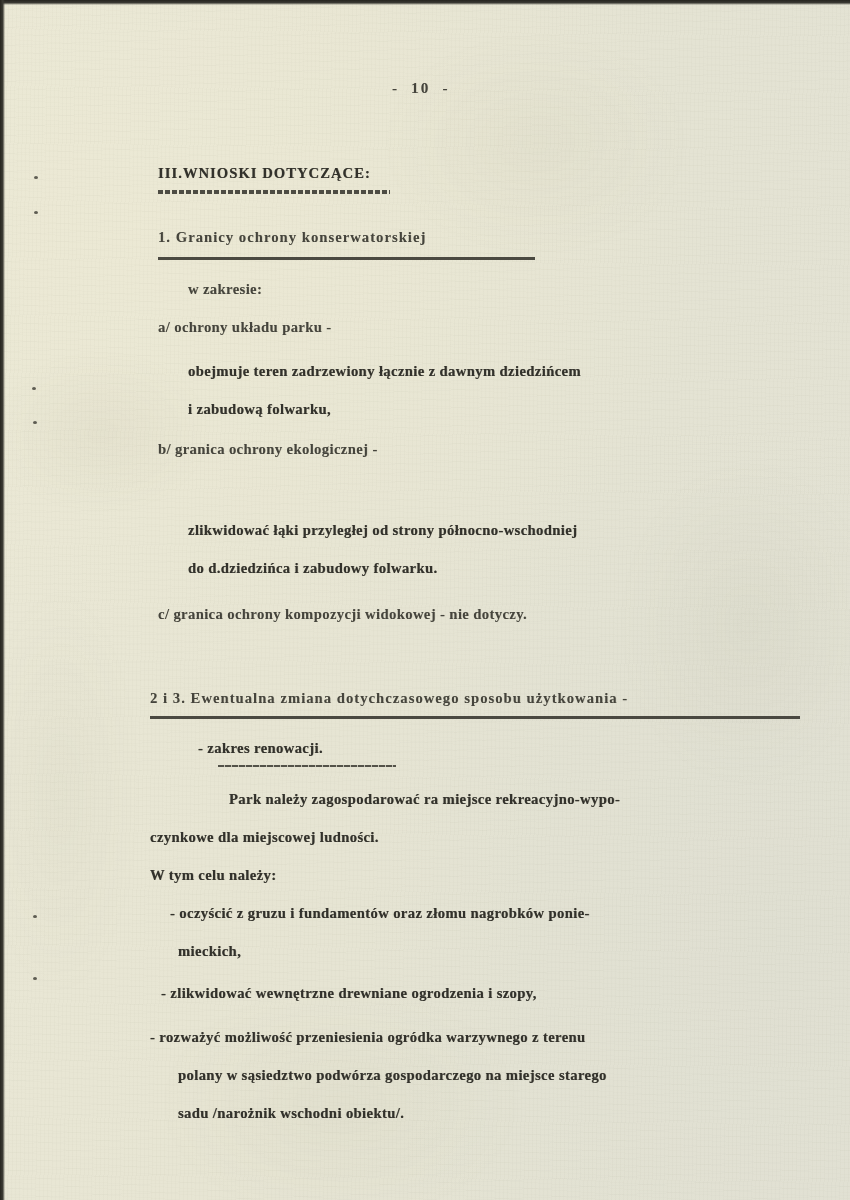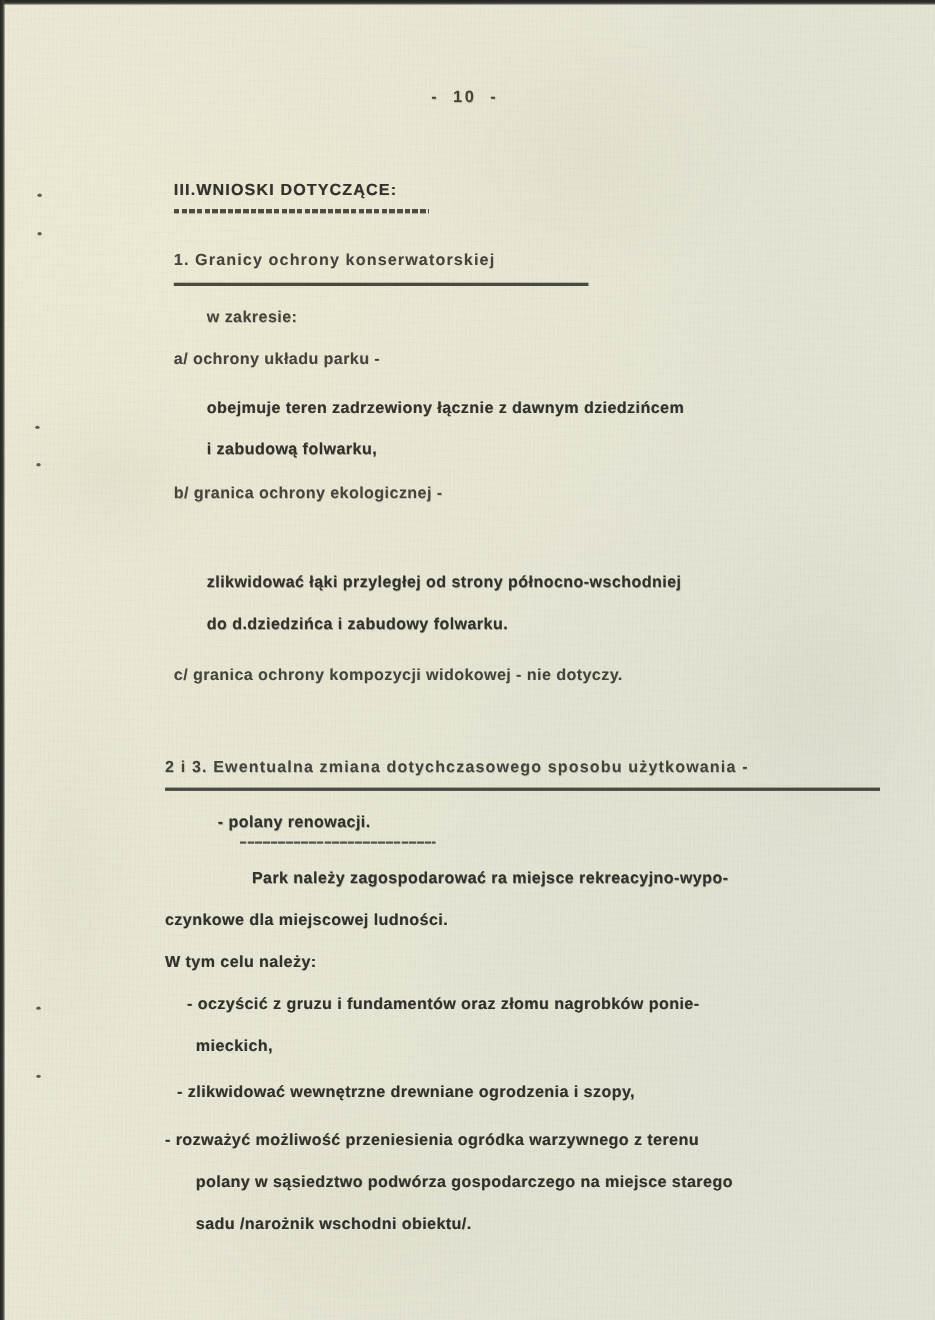--- a/index.html
+++ b/index.html
@@ -59,21 +59,21 @@
   }
   #edge-left {
     position: absolute; left: 0; top: 0; width: 5px; height: 1200px;
     background: linear-gradient(90deg, #26251f 0%, #3c3b34 55%, rgba(60,59,52,0) 100%);
   }
 
   
   .tw {
     position: absolute;
     white-space: pre;
-    font-family: Liberation Sans, sans-serif;
+    font-family: Liberation Serif, serif;
     font-size: 14.6px;
     letter-spacing: 0.4px;
     font-weight: 700;
     color: #32312b;
     text-shadow: 0.4px 0.3px 0 rgba(60,58,48,0.40), -0.3px 0 0 rgba(70,68,56,0.22);
   }
   .pagenum {
     font-size: 15px;
     letter-spacing: 2.2px;
   }
@@ -153,21 +153,21 @@
 
   <div class="tw fade-1" style="left:158px; top:441px;">b/ granica ochrony ekologicznej -</div>
   <div class="tw" style="left:188px; top:522px;">zlikwidować łąki przyległej od strony północno-wschodniej</div>
   <div class="tw" style="left:188px; top:560px;">do d.dziedzińca i zabudowy folwarku.</div>
 
   <div class="tw fade-1" style="left:158px; top:606px;">c/ granica ochrony kompozycji widokowej - nie dotyczy.</div>
 
   <div class="tw heading fade-1" style="left:150px; top:690px;text-align:right;">2 i 3. Ewentualna zmiana dotychczasowego sposobu użytkowania -</div>
   <div class="rule" style="left:150px; top:716px; width:650px;"></div>
 
-  <div class="tw" style="left:198px; top:740px;">- polany renowacji.</div>
+  <div class="tw" style="left:198px; top:740px;">- zakres renowacji.</div>
   <div class="rule-thin" style="left:218px; top:765px; width:178px;"></div>
 
   <div class="tw" style="left:229px; top:791px;">Park należy zagospodarować ra miejsce rekreacyjno-wypo-</div>
   <div class="tw" style="left:150px; top:829px;">czynkowe dla miejscowej ludności.</div>
 
   <div class="tw" style="left:150px; top:867px;">W tym celu należy:</div>
 
   <div class="tw" style="left:150px; top:905px;margin-left:20px;">- oczyścić z gruzu i fundamentów oraz złomu nagrobków ponie-</div>
   <div class="tw" style="left:178px; top:943px;">mieckich,</div>
 

